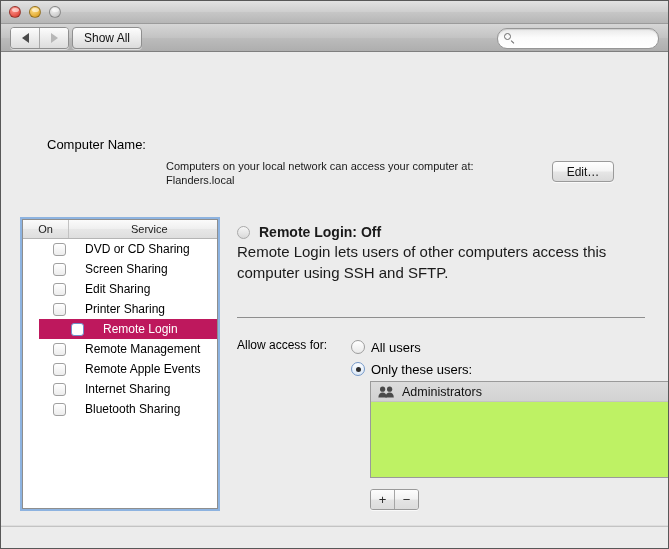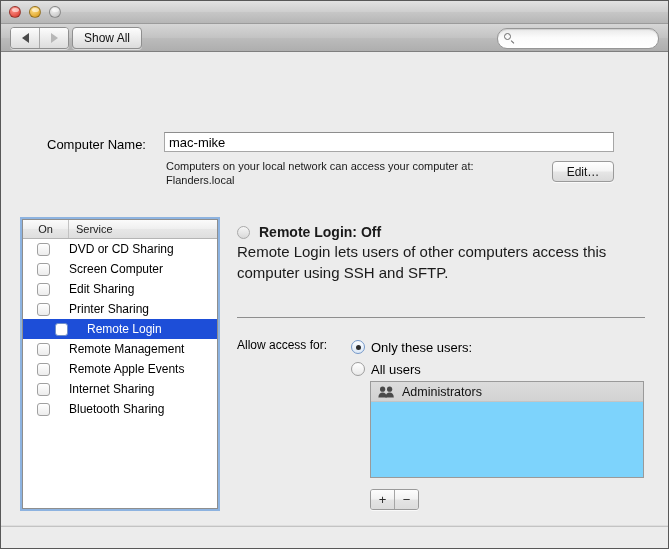--- a/index.html
+++ b/index.html
@@ -243,48 +243,51 @@
     box-shadow: 0 0 0 2px rgba(110,160,220,0.75);
   }
   .list-header {
     display: flex;
     height: 18px;
     background: linear-gradient(to bottom, #fbfbfb 0%, #efefef 50%, #e7e7e7 51%, #dedede 100%);
     border-bottom: 1px solid #b4b4b4;
     font-size: 11px;
     color: #1b1b1b;
     align-items: center;
+    gap: 47px;
   }
   .hdr-on {
     width: 46px;
     text-align: center;
     border-right: 1px solid #c2c2c2;
     height: 18px;
     line-height: 18px;
     box-sizing: border-box;
   }
   .hdr-service {
     padding-left: 7px;
     height: 18px;
     line-height: 18px;
+    margin-left: 8px;
   }
   .list-body {
     height: 269px;
     overflow: hidden;
   }
   .svc-row {
     display: flex;
     align-items: center;
     height: 20px;
     font-size: 12px;
     color: #000;
     padding-left: 14px;
+    margin-left: 16px;
   }
   .svc-row.selected {
-    background: #1d4ed8;
+    background: #be185d;
     color: #fff;
     padding-left: 32px;
   }
   .svc-check {
     width: 13px;
     height: 13px;
     box-sizing: border-box;
     border: 1px solid #a0a0a0;
     border-radius: 3px;
     background: linear-gradient(to bottom, #ffffff, #ececec);
@@ -378,25 +381,25 @@
     width: 5px; height: 5px;
     border-radius: 50%;
     background: #2c2c2c;
   }
   .radio-label { margin-left: 6px; }
 
   .users-box {
     position: absolute;
     left: 369px;
     top: 329px;
-    width: 274px;
+    width: 300px;
     height: 97px;
     box-sizing: border-box;
     border: 1px solid #9a9a9a;
-    background: #7dd3fc;
+    background: #bef264;
   }
   .user-row {
     display: flex;
     align-items: center;
     height: 19px;
     background: linear-gradient(to bottom, #dcdcdc, #d2d2d2);
     border-bottom: 1px solid #c4c4c4;
     padding-left: 7px;
     font-size: 12.5px;
     color: #111;
@@ -468,37 +471,36 @@
     <div class="showall">Show All</div>
     <div class="searchfield">
       <span class="search-icon"></span>
       <input class="search-input" type="text" placeholder="" style="">
     </div>
   </div>
 
   <div class="content">
 
     <div class="cname-label">Computer Name:</div>
-    <input class="cname-input" type="text" value="mac-mike" style="">
     <div class="cname-help">Computers on your local network can access your computer at: Flanders.local</div>
     <div class="edit-btn">Edit…</div>
 
     <div class="service-list">
       <div class="list-header">
         <div class="hdr-on">On</div>
         <div class="hdr-service">Service</div>
       </div>
       <div class="list-body" id="service-rows">
           <div class="svc-row">
             <span class="svc-check"></span>
             <span class="svc-name">DVD or CD Sharing</span>
           </div>
           <div class="svc-row">
             <span class="svc-check"></span>
-            <span class="svc-name">Screen Computer</span>
+            <span class="svc-name">Screen Sharing</span>
           </div>
           <div class="svc-row">
             <span class="svc-check"></span>
             <span class="svc-name">Edit Sharing</span>
           </div>
           <div class="svc-row">
             <span class="svc-check"></span>
             <span class="svc-name">Printer Sharing</span>
           </div>
           <div class="svc-row selected">
@@ -528,26 +530,26 @@
       <span class="status-dot"></span>
       <span class="status-text">Remote Login: Off</span>
     </div>
     <div class="desc-text">Remote Login lets users of other computers access this computer using SSH and SFTP.</div>
 
     <div class="divider"></div>
 
     <div class="allow-label">Allow access for:</div>
     <div class="radio-group">
       <div class="radio-row">
+        <span class="radio"></span>
+        <span class="radio-label">All users</span>
+      </div>
+      <div class="radio-row">
         <span class="radio checked"></span>
         <span class="radio-label">Only these users:</span>
-      </div>
-      <div class="radio-row">
-        <span class="radio"></span>
-        <span class="radio-label">All users</span>
       </div>
     </div>
 
     <div class="users-box">
       <div class="user-row">
         <span class="group-icon">
           <svg width="17" height="12" viewBox="0 0 17 12" aria-hidden="true">
             <circle cx="4.6" cy="3.2" r="2.6" fill="#4a4a4a"></circle>
             <path d="M0.4 11.5 C0.4 8.2 2.3 6.6 4.6 6.6 C6.9 6.6 8.8 8.2 8.8 11.5 Z" fill="#4a4a4a"></path>
             <circle cx="11.6" cy="3.2" r="2.6" fill="#4a4a4a"></circle>

